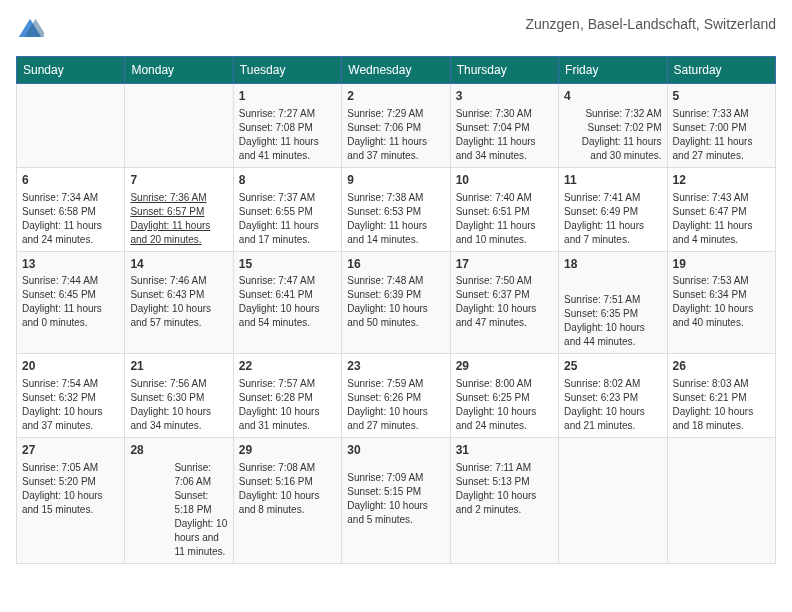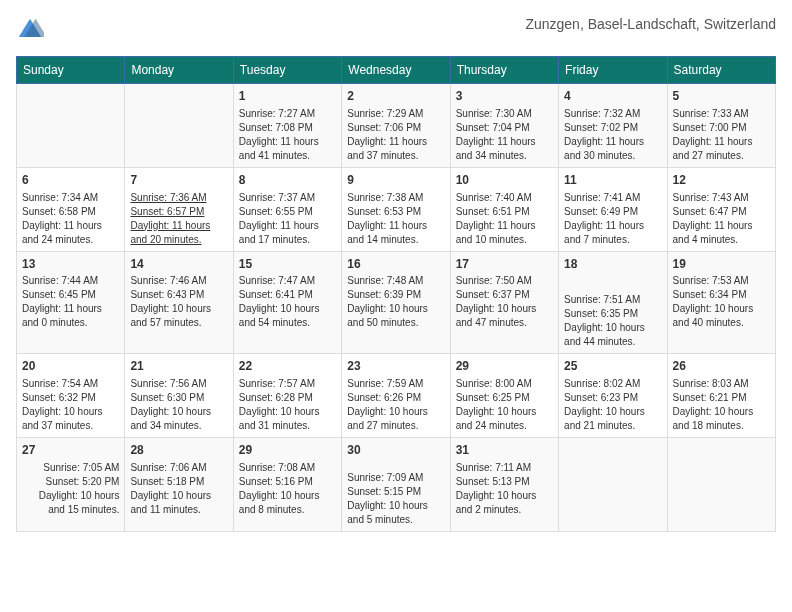--- a/index.html
+++ b/index.html
@@ -137,21 +137,21 @@
 Daylight: 11 hours and 37 minutes.</div>
         </td>
         <td>
           <span class="day-num">3</span>
           <div class="cell-content" style="white-space: pre-line;">Sunrise: 7:30 AM
 Sunset: 7:04 PM
 Daylight: 11 hours and 34 minutes.</div>
         </td>
         <td>
           <span class="day-num">4</span>
-          <div class="cell-content" style="white-space: pre-line;">Sunrise: 7:32 AM
+          <div class="cell-content" style="white-space: pre-line; text-align: right;">Sunrise: 7:32 AM
 Sunset: 7:02 PM
 Daylight: 11 hours and 30 minutes.</div>
         </td>
         <td>
           <span class="day-num">5</span>
           <div class="cell-content" style="white-space: pre-line;">Sunrise: 7:33 AM
 Sunset: 7:00 PM
 Daylight: 11 hours and 27 minutes.</div>
         </td>
       </tr>
@@ -283,27 +283,27 @@
         <td>
           <span class="day-num">26</span>
           <div class="cell-content" style="white-space: pre-line;">Sunrise: 8:03 AM
 Sunset: 6:21 PM
 Daylight: 10 hours and 18 minutes.</div>
         </td>
       </tr>
       <tr>
         <td>
           <span class="day-num">27</span>
-          <div class="cell-content" style="white-space: pre-line; text-align: right;">Sunrise: 7:05 AM
+          <div class="cell-content" style="white-space: pre-line;">Sunrise: 7:05 AM
 Sunset: 5:20 PM
 Daylight: 10 hours and 15 minutes.</div>
         </td>
         <td>
           <span class="day-num">28</span>
-          <div class="cell-content" style="white-space: pre-line;">Sunrise: 7:06 AM
+          <div class="cell-content" style="white-space: pre-line; margin-left: 44px;">Sunrise: 7:06 AM
 Sunset: 5:18 PM
 Daylight: 10 hours and 11 minutes.</div>
         </td>
         <td>
           <span class="day-num">29</span>
           <div class="cell-content" style="white-space: pre-line;">Sunrise: 7:08 AM
 Sunset: 5:16 PM
 Daylight: 10 hours and 8 minutes.</div>
         </td>
         <td>

